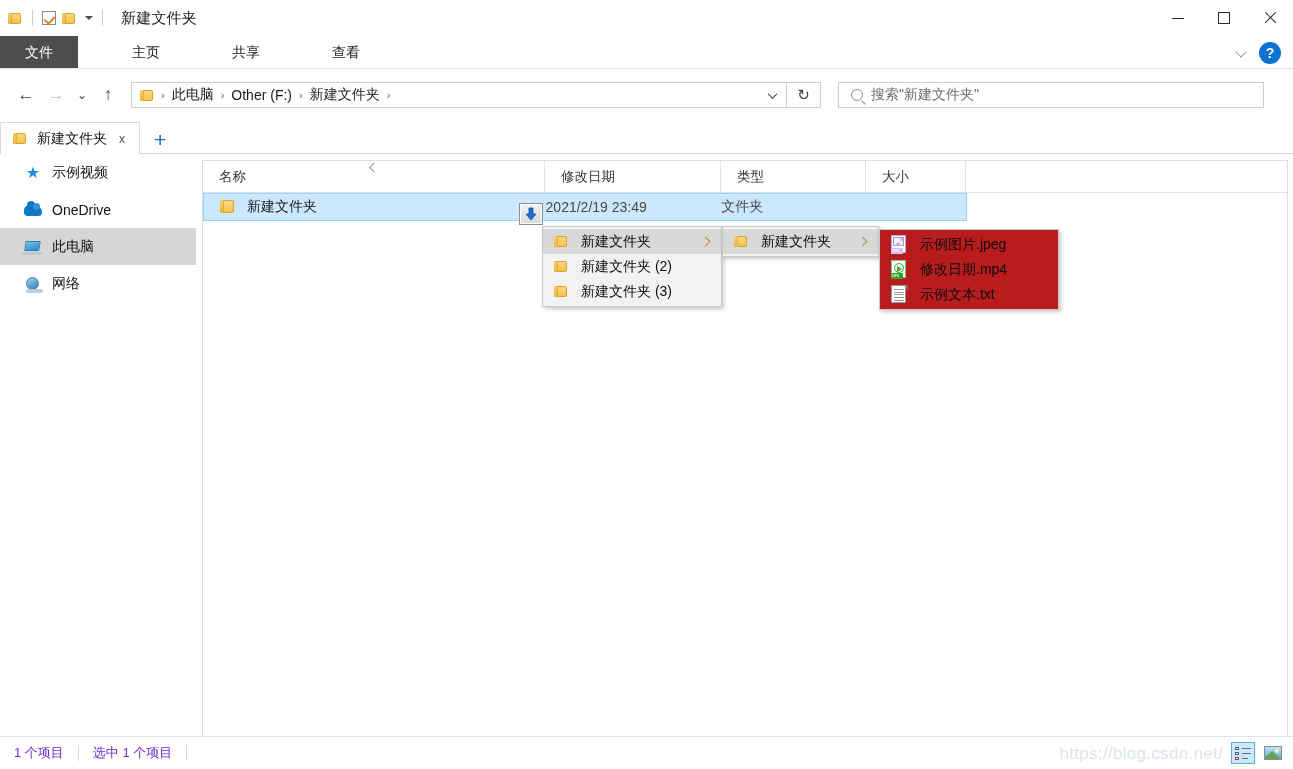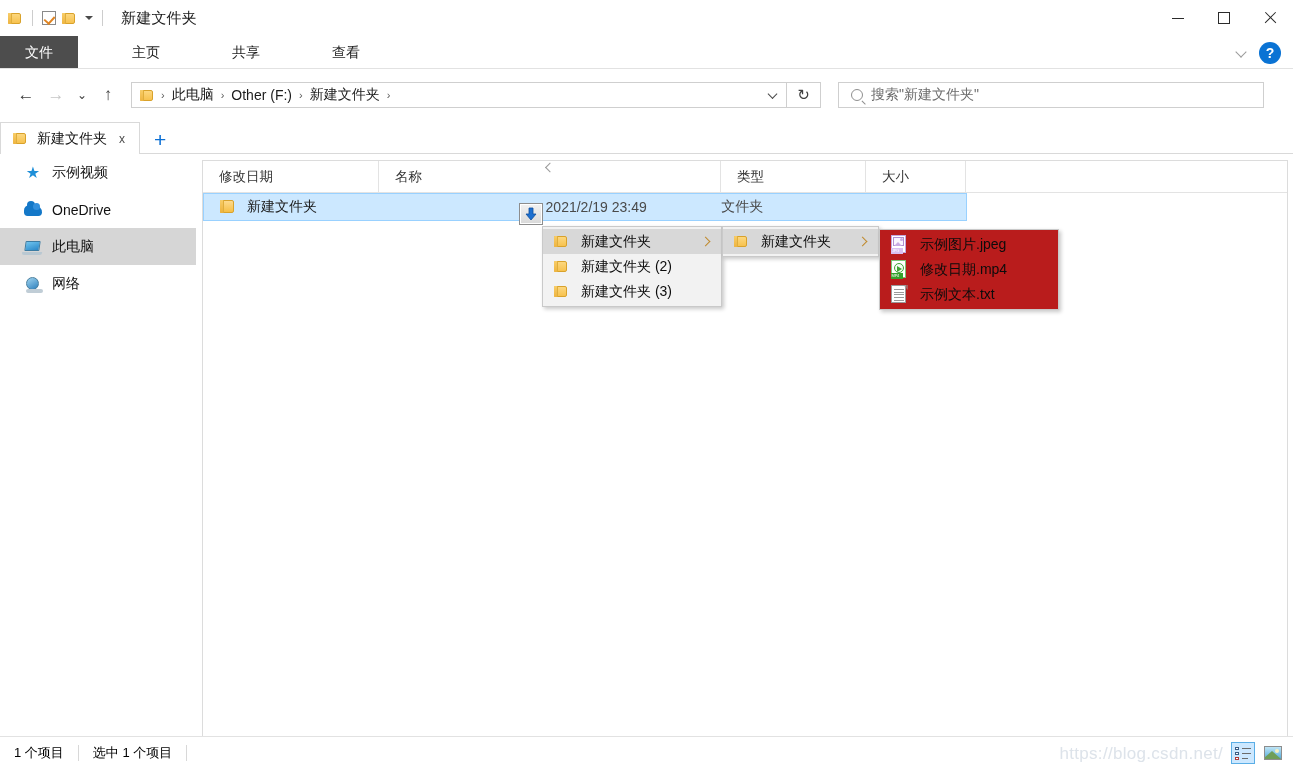--- a/index.html
+++ b/index.html
@@ -646,21 +646,21 @@
     position: absolute;
     left: 0; bottom: 0;
     width: 1293px; height: 32px;
     background: #ffffff;
     border-top: 1px solid #e2e2e2;
     display: flex;
     align-items: center;
   }
   .status-item {
     font-size: 13px;
-    color: #000000;
+    color: #6d28d9;
     padding: 0 14px;
     height: 18px;
     display: flex;
     align-items: center;
   }
   .status-sep { width: 1px; height: 16px; background: #d8d8d8; }
   .status-right {
     position: absolute;
     right: 8px; top: 0;
     height: 32px;
@@ -825,26 +825,26 @@
   <div class="side-item">
     <span class="side-ico">
         <span class="ico-net"></span>
       </span>
     <span>网络</span>
   </div>
 </div>
 
 <div class="filelist">
   <div class="col-header">
-    <div class="col c-date">
-      <span>修改日期</span>
-    </div>
     <div class="col c-name">
       <span class="sort-asc"></span>
       <span>名称</span>
+    </div>
+    <div class="col c-date">
+      <span>修改日期</span>
     </div>
     <div class="col c-type">
       <span>类型</span>
     </div>
     <div class="col c-size">
       <span>大小</span>
     </div>
   </div>
 
   <div class="row selected">

